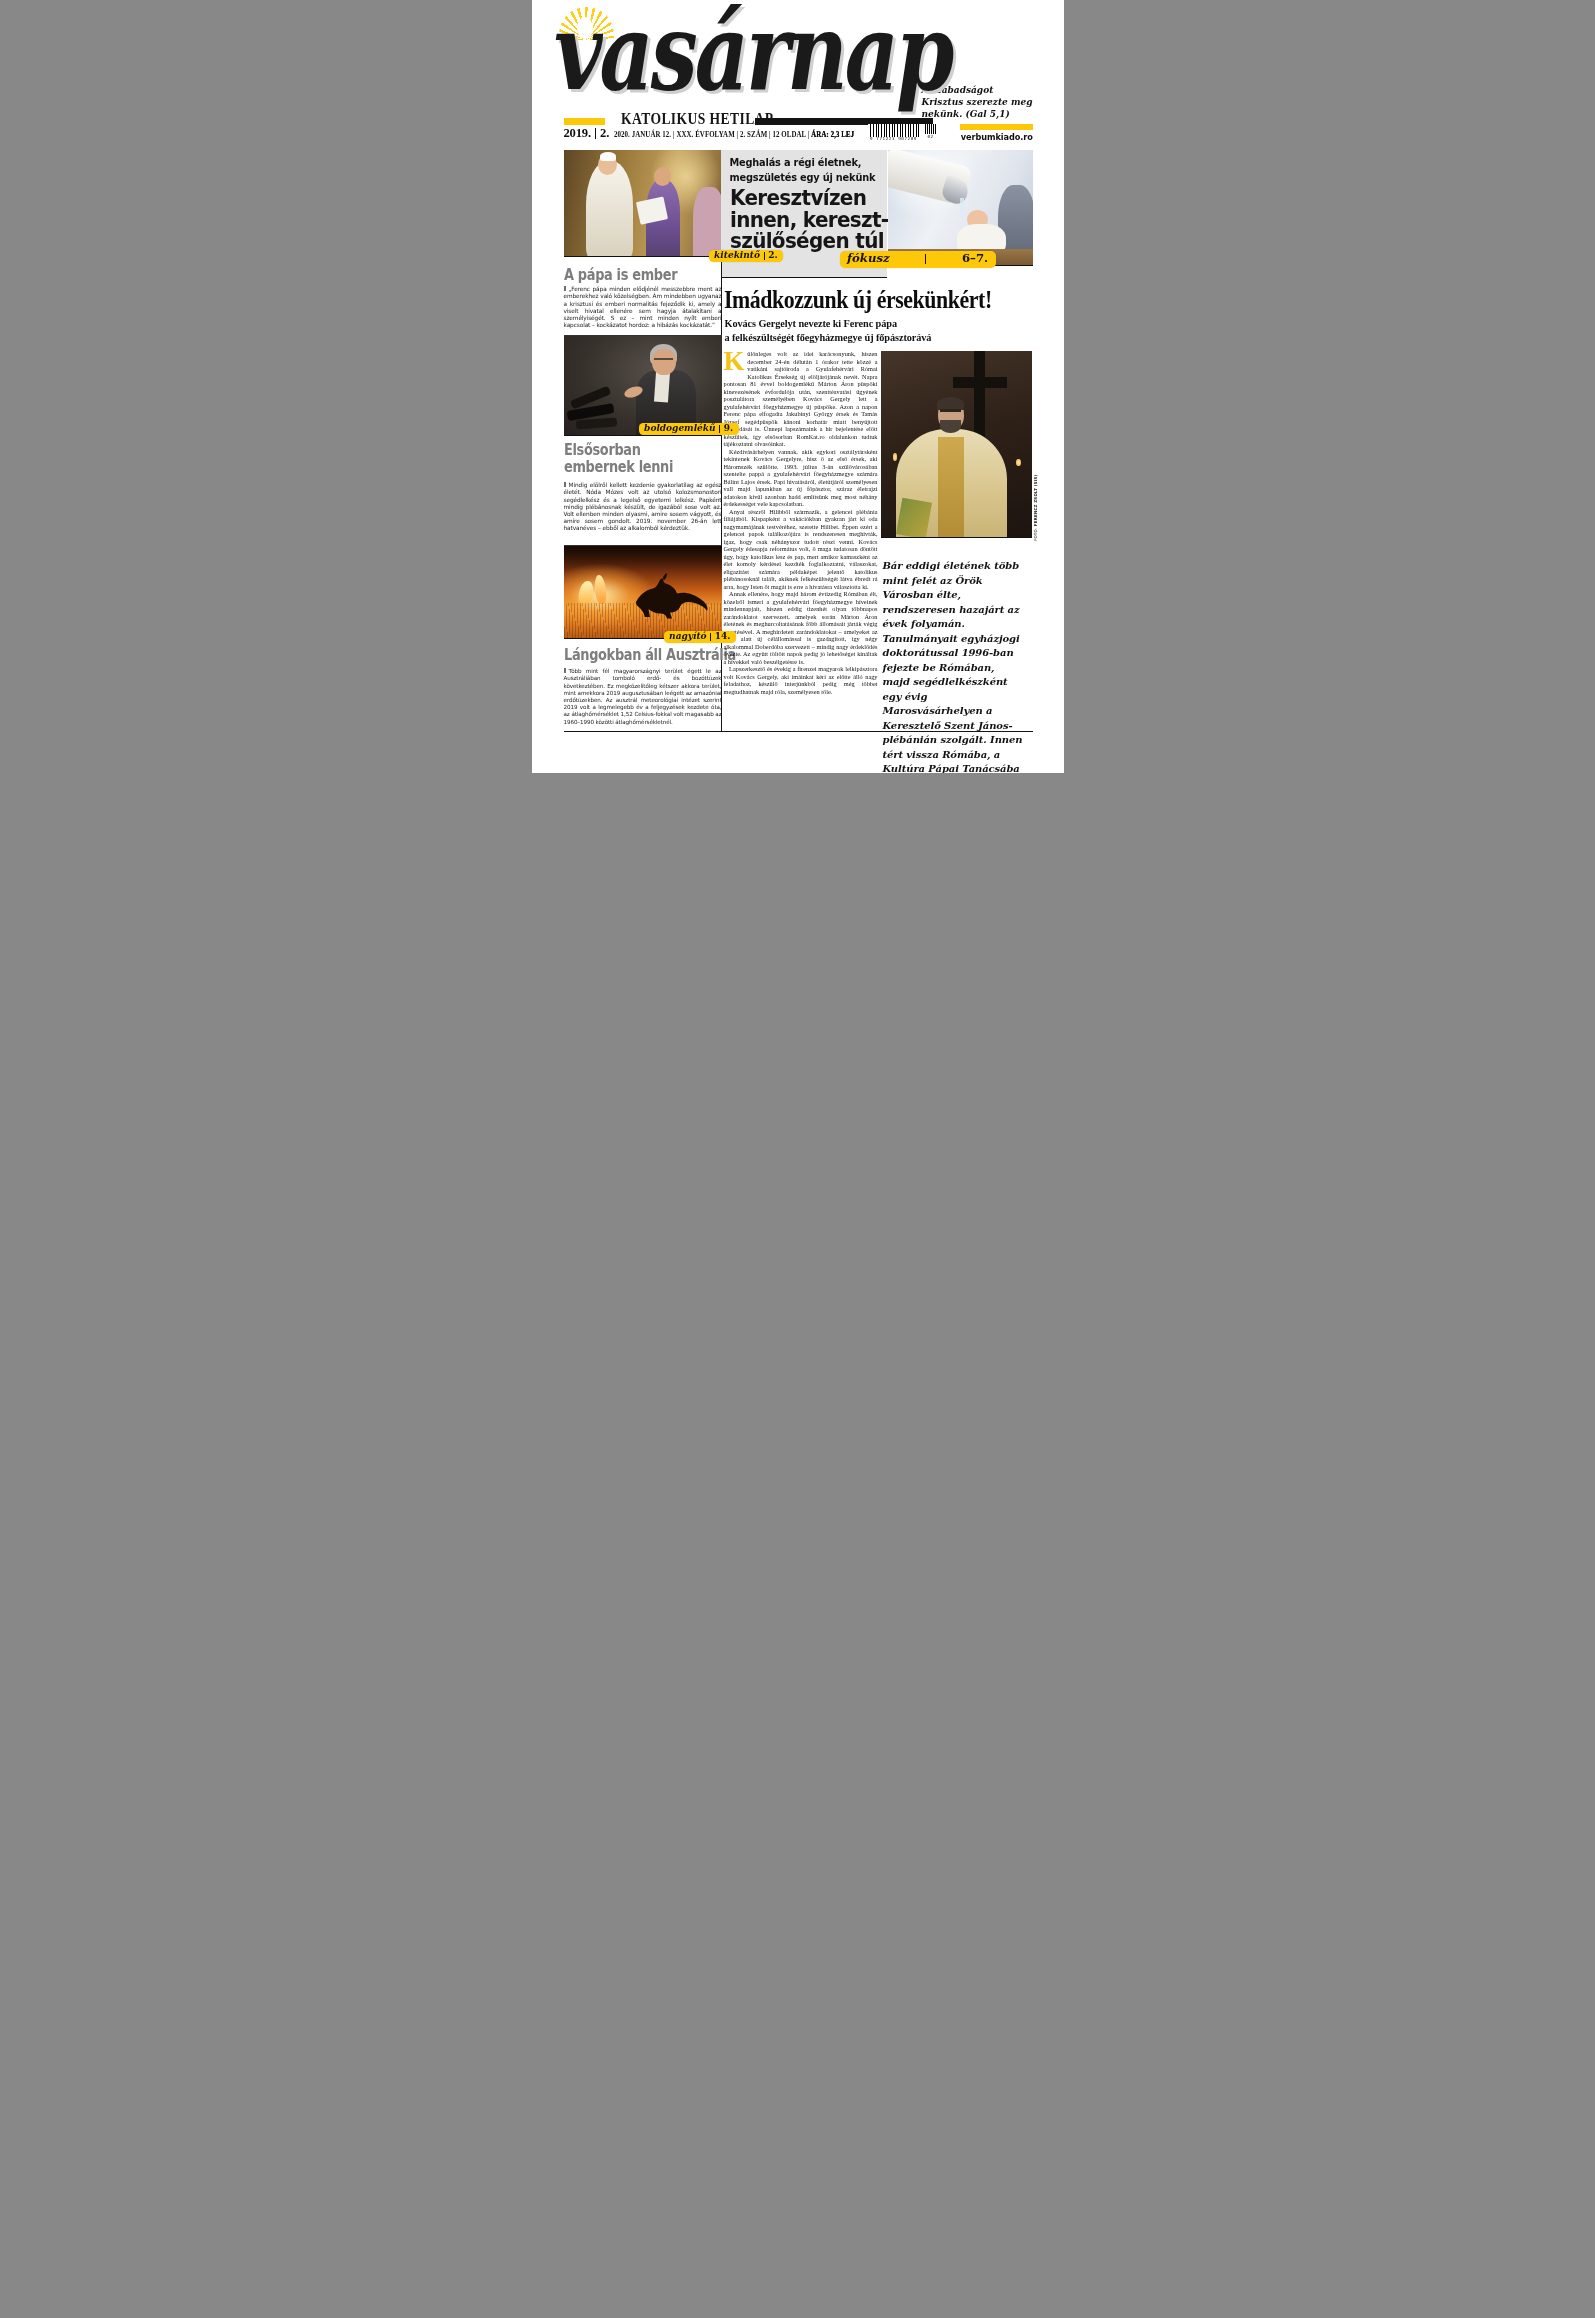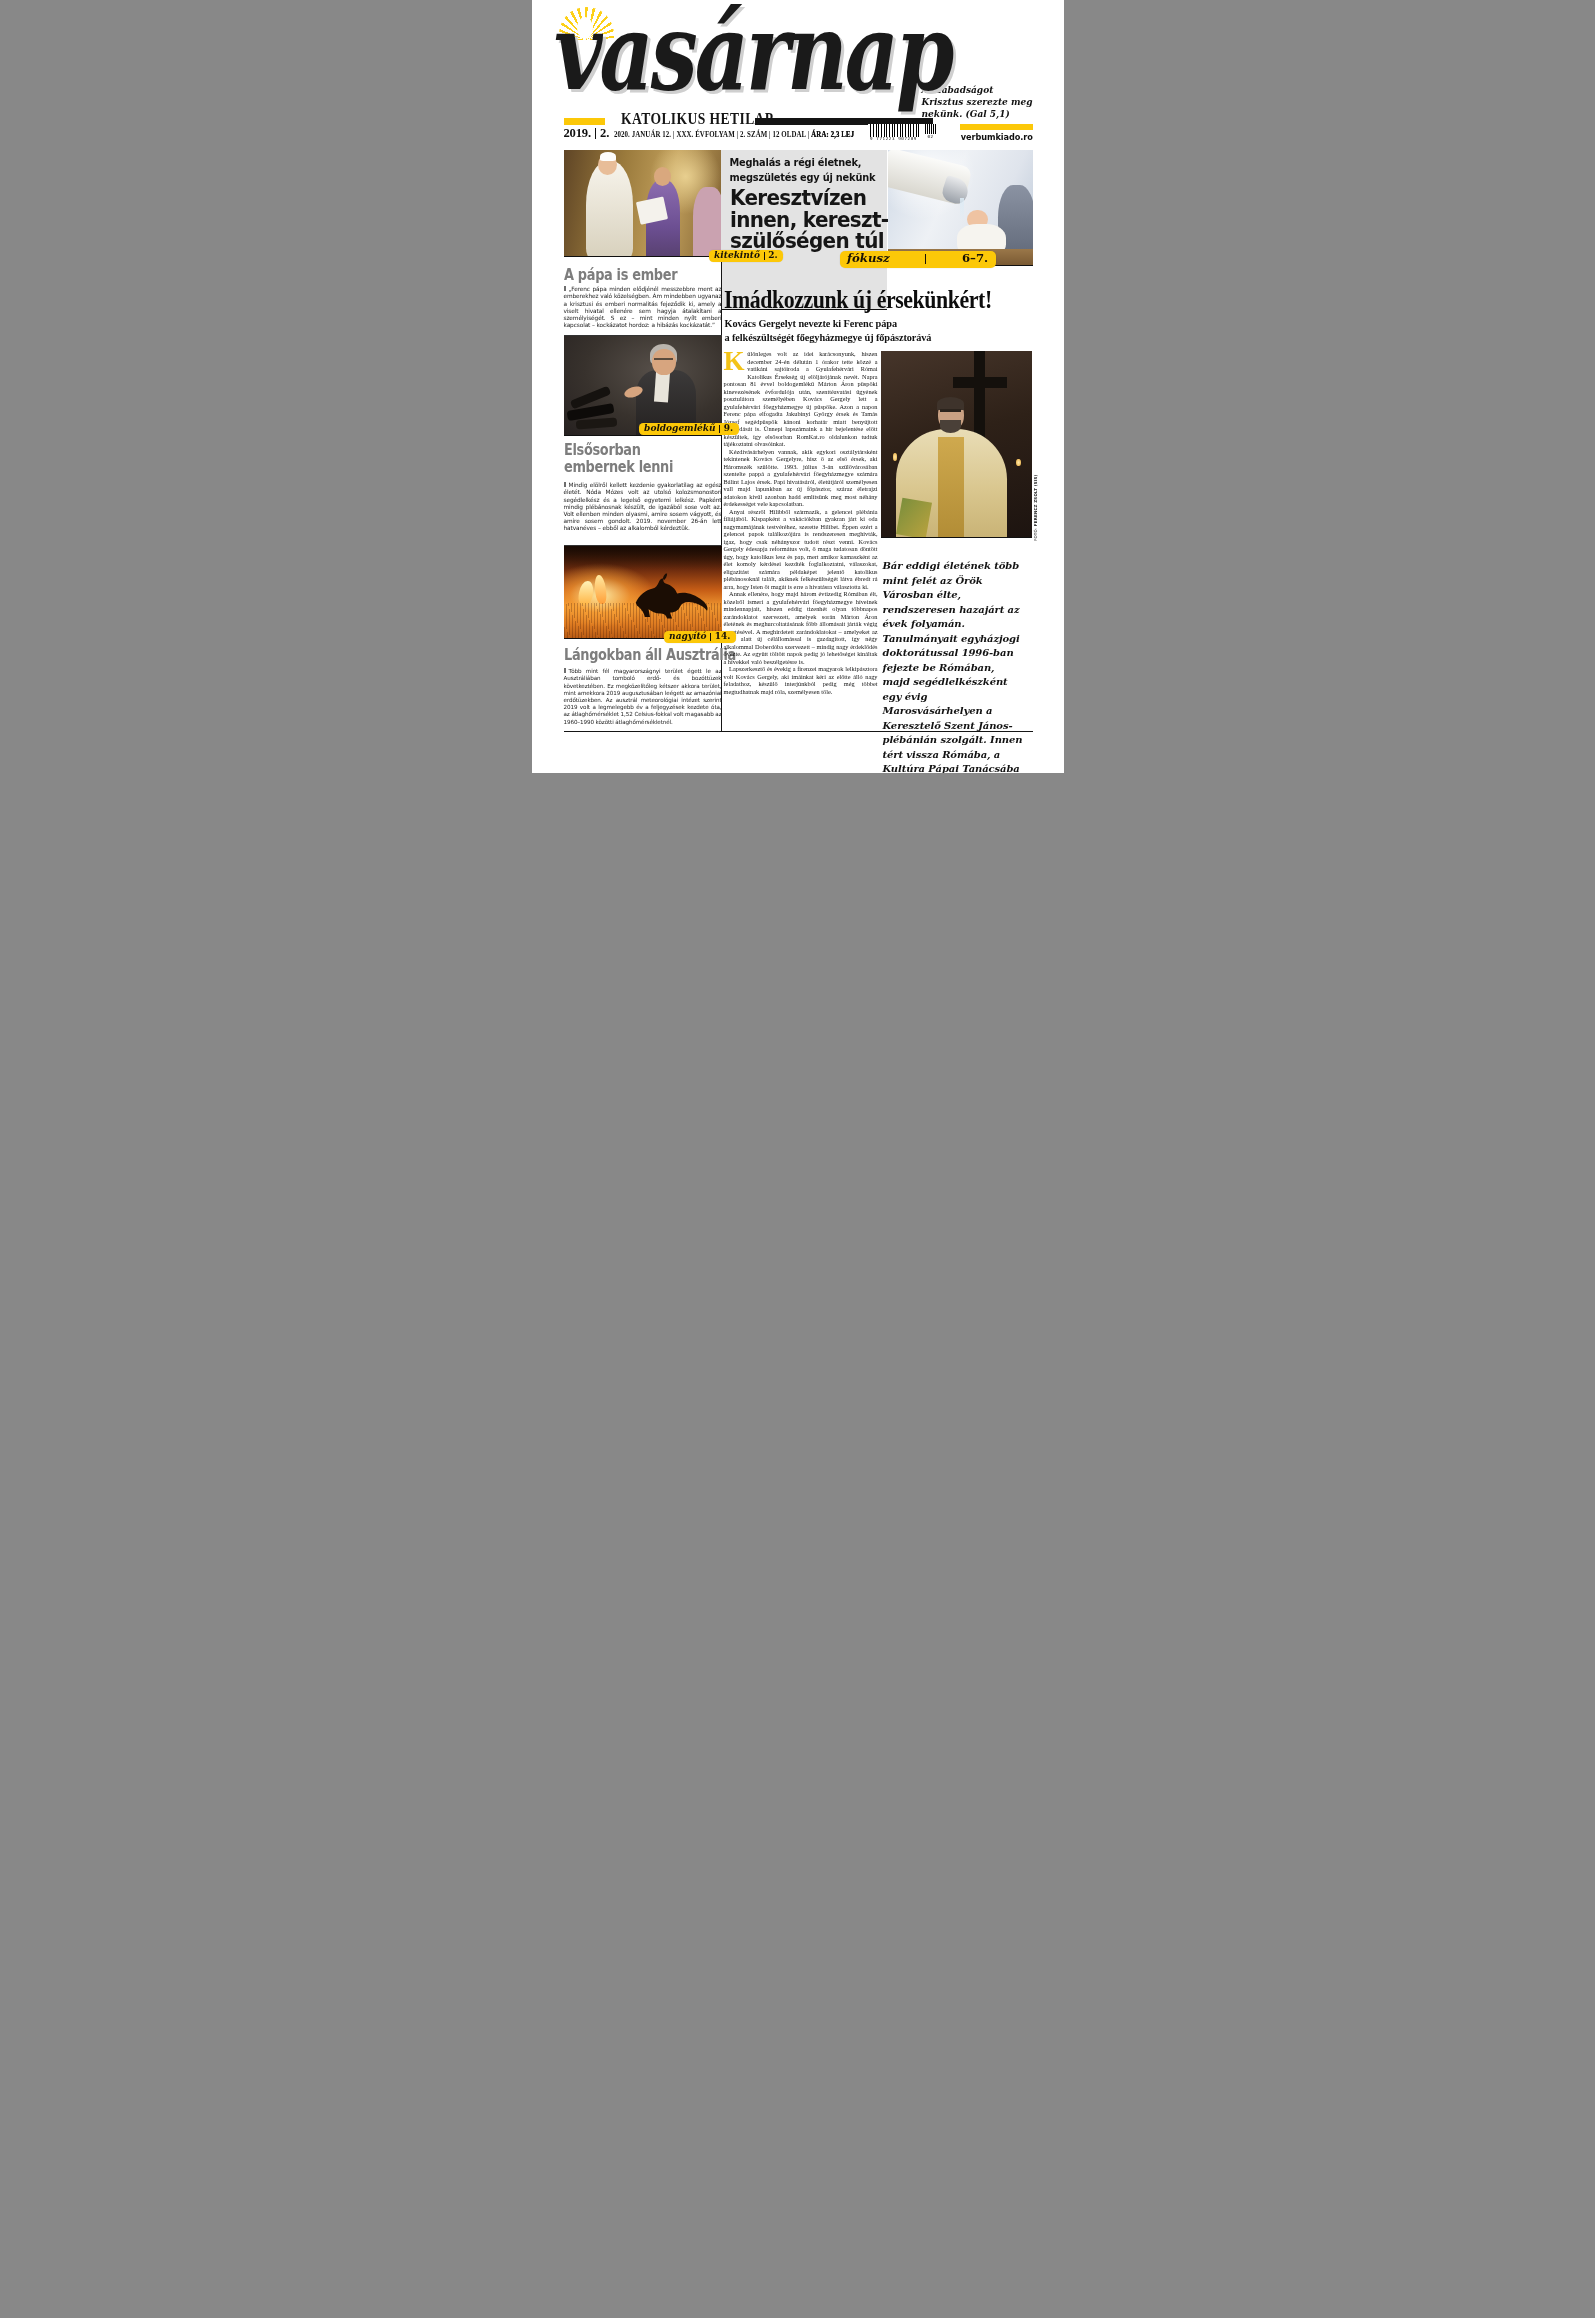--- a/index.html
+++ b/index.html
@@ -120,21 +120,21 @@
   .badge { position:absolute; background:#fcc808; border-radius:4.2px; display:flex; align-items:center;
     padding:1.4px 5.6px 1.9px 5.6px; z-index:6; white-space:nowrap; box-shadow:0 0 0 0.5px rgba(0,0,0,0.06); }
   .badge-label { font:bold italic 9px/1 "DejaVu Serif", serif; color:#181207; }
   .badge-sep { display:inline-block; width:0.9px; height:7.5px; background:#181207; margin:0 3.7px; }
   .badge-page { font:bold 9px/1 "DejaVu Serif", serif; color:#181207; }
   .badge-lg { border-radius:5.1px; padding:2.3px 7.5px 2.8px 7.5px; }
   .badge-lg .badge-label, .badge-lg .badge-page { font-size:11.7px; }
   .badge-lg .badge-sep { height:10.3px; }
 
   
-  .teaser { position:absolute; left:189px; top:150px; width:166px; height:160px;
+  .teaser { position:absolute; left:189px; top:150px; width:166px; height:128px;
     background:#e3e3e3; border-bottom:1.4px solid #101010; }
   .teaser-kicker { position:absolute; left:9px; top:6px;
     font:bold 9.8px/14.5px "DejaVu Sans", sans-serif; letter-spacing:-0.2px; color:#141414; }
   .teaser-head { position:absolute; left:9px; top:38px;
     font:bold 20.6px/21.5px "DejaVu Sans", sans-serif; letter-spacing:-0.7px; color:#161616;
     transform:scaleX(0.97); transform-origin:0 0; white-space:nowrap; }
 
   
   .sec-h { position:absolute; left:32px; color:#7d7d7d;
     font:bold 15.4px/1.06 "DejaVu Sans", sans-serif; letter-spacing:-0.4px;

